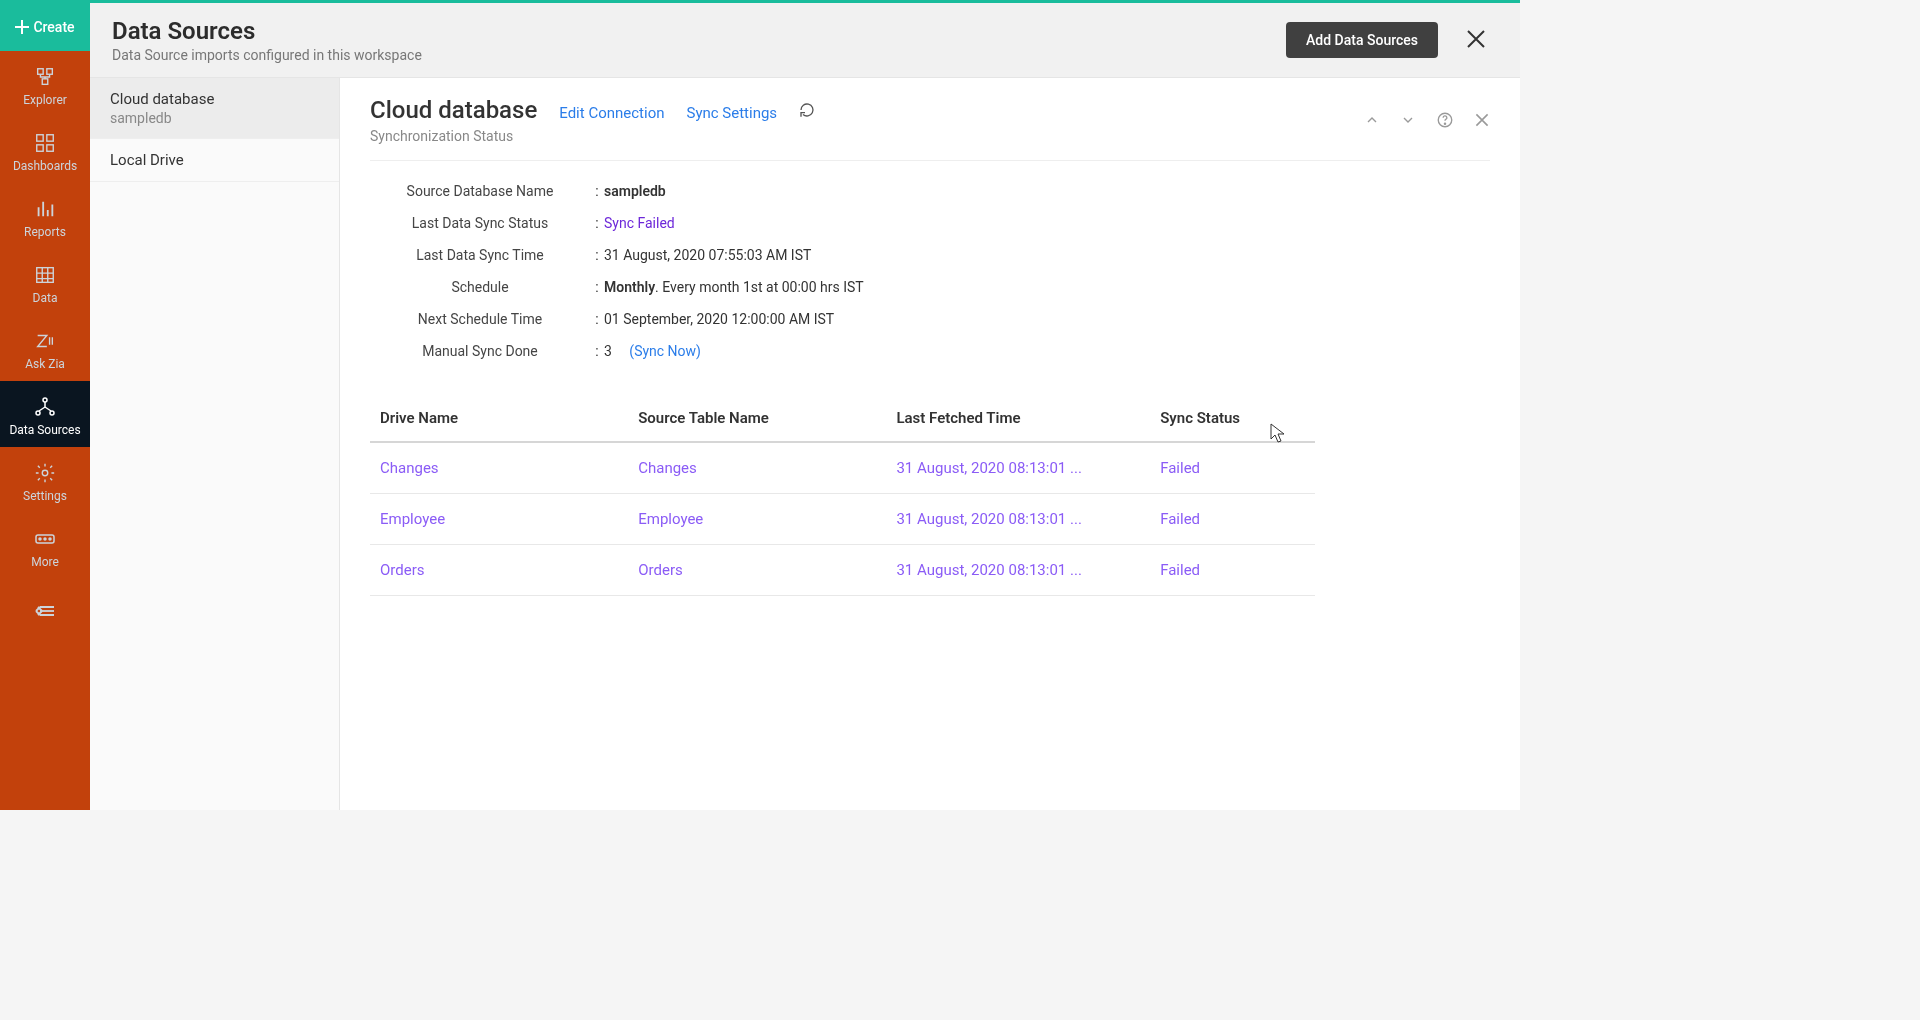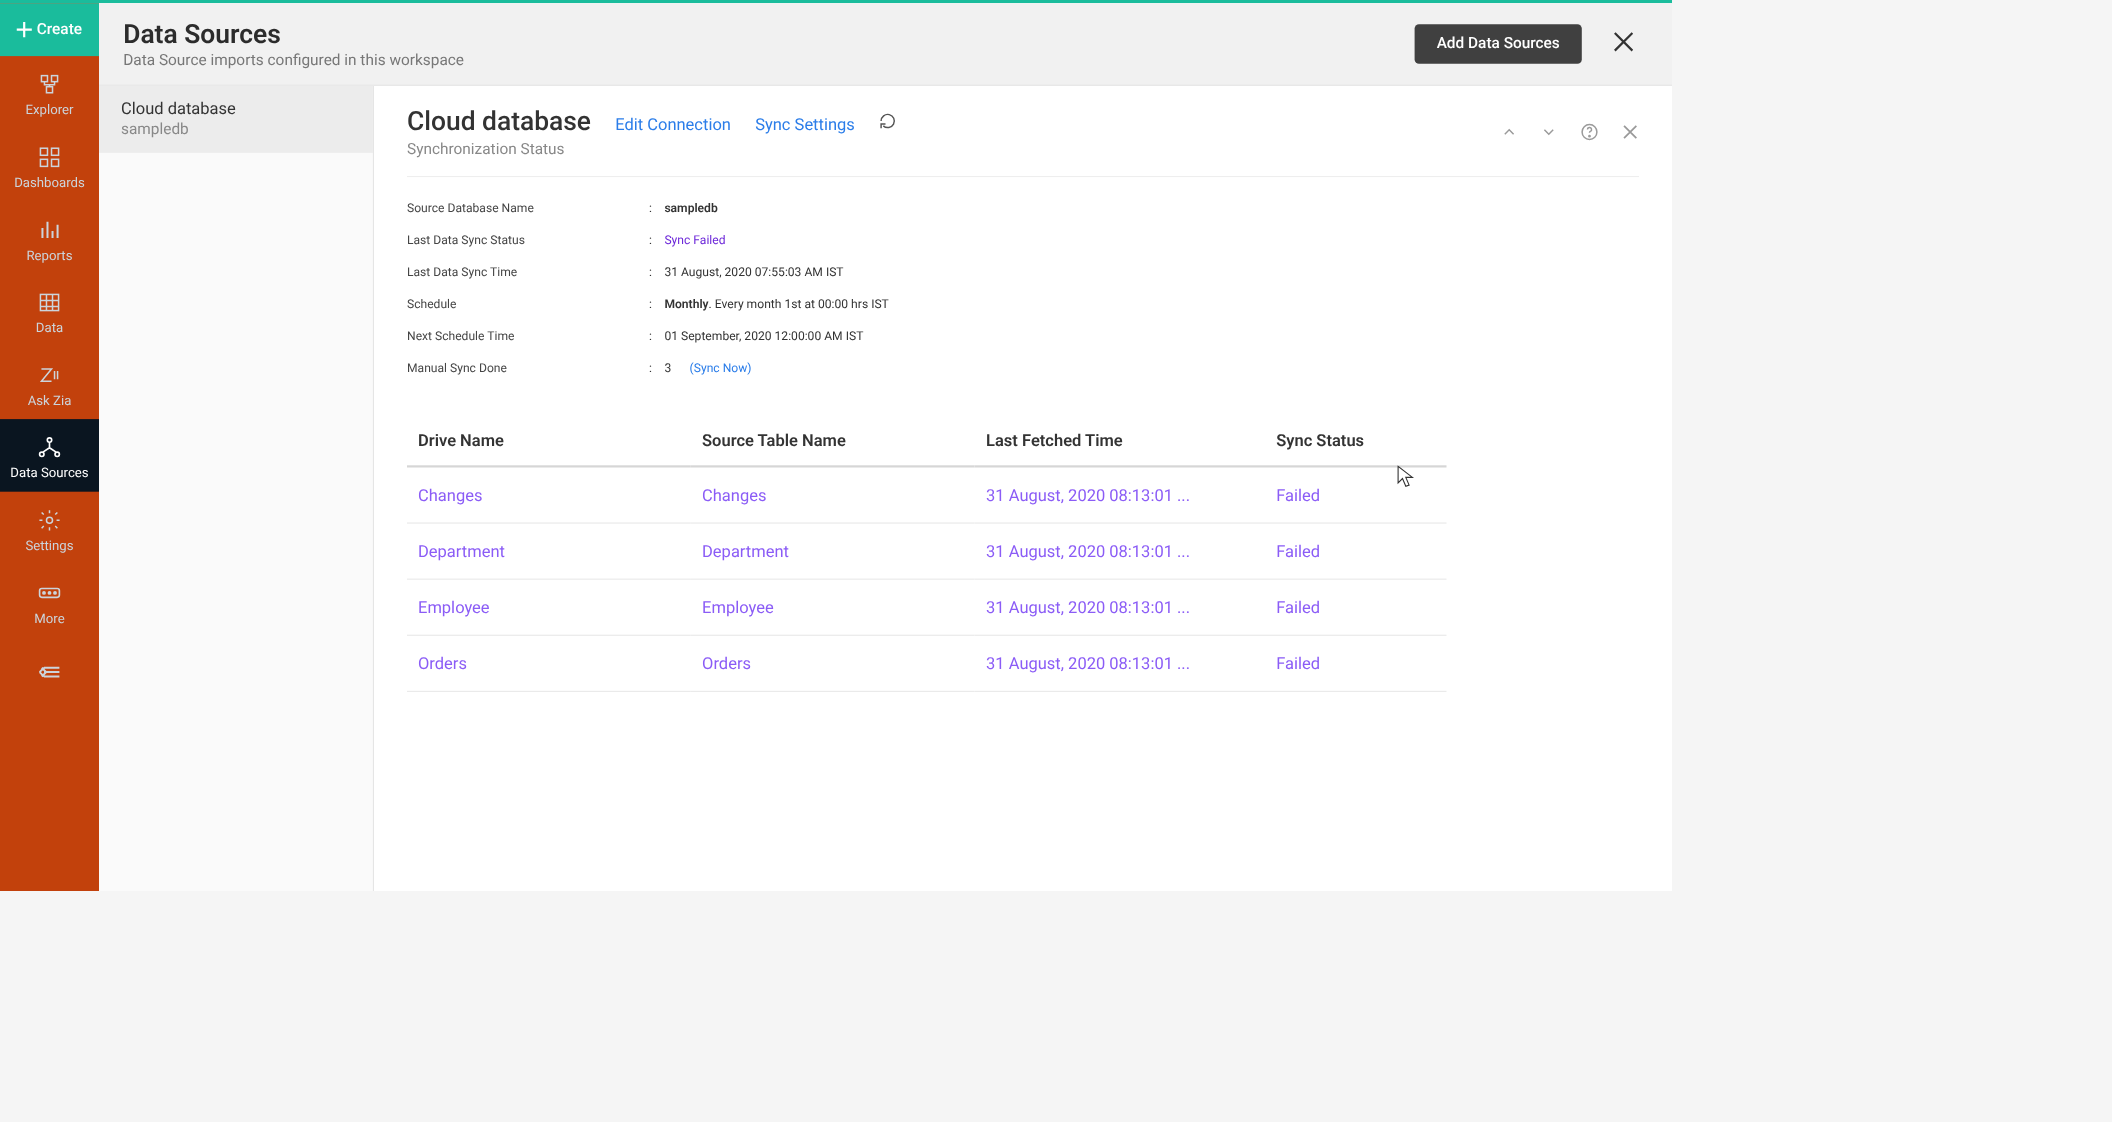--- a/index.html
+++ b/index.html
@@ -30,21 +30,21 @@
   .detail-header { display: flex; align-items: center; justify-content: space-between; padding-bottom: 6px; border-bottom: none; }
   .dh-left { display: flex; flex-direction: column; }
   .dh-title-row { display: flex; align-items: baseline; gap: 22px; }
   .dh-title { font-size: 24px; font-weight: 500; color: #333; }
   .dh-link { color: #2b7de9; font-size: 15px; cursor: pointer; }
   .dh-refresh { color: #555; font-size: 18px; cursor: pointer; }
   .dh-sub { font-size: 14px; color: #888; margin-top: 4px; }
   .dh-right { display: flex; align-items: center; gap: 20px; color: #9a9a9a; }
   .dh-icon { cursor: pointer; font-size: 18px; display:flex; align-items:center; }
   .detail-divider { height: 1px; background: #eee; margin: 10px 0 14px 0; }
-  .info-row { display: flex; padding: 8px 0; font-size: 11px; }
+  .info-row { display: flex; padding: 8px 0; font-size: 14px; text-align: center; }
   .info-label { width: 220px; color: #454545; }
   .info-colon { width: 14px; color: #333; }
   .info-val { color: #333; }
   .info-val .bold { font-weight: 600; }
   .info-val.error { color: #6d28d9; }
   .info-sync { color: #2b7de9; cursor: pointer; margin-left: 14px; }
   .tbl { width: 945px; border-collapse: collapse; margin-top: 28px; font-size: 15px; }
   .tbl th { text-align: left; font-weight: 600; color: #333; padding: 14px 10px; border-bottom: 2px solid #d6d6d6; }
   .tbl td { padding: 16px 10px; border-bottom: 1px solid #e8e8e8; color: #8b5cf6; }
   .tbl th:nth-child(1),.tbl td:nth-child(1){width:235px;}
@@ -169,20 +169,23 @@
         </div>
       </div>
     </div>
 
     <div class="content-row">
       <div class="source-list">
         <div class="src-item selected">
           <div class="src-item-title">Cloud database</div>
           <div class="src-item-sub">sampledb</div>
         </div>
+        <div class="src-item">
+          <div class="src-item-title">Local Drive</div>
+        </div>
       </div>
 
       <div class="detail">
         <div class="detail-header">
           <div class="dh-left">
             <div class="dh-title-row">
               <span class="dh-title">Cloud database</span>
               <span class="dh-link">Edit Connection</span>
               <span class="dh-link">Sync Settings</span>
               <span class="dh-refresh">
@@ -265,26 +268,20 @@
             </tr>
           </thead>
           <tbody id="tbl-body">
               <tr>
                 <td>Changes</td>
                 <td>Changes</td>
                 <td>31 August, 2020 08:13:01 ...</td>
                 <td>Failed</td>
               </tr>
               <tr>
-                <td>Department</td>
-                <td>Department</td>
-                <td>31 August, 2020 08:13:01 ...</td>
-                <td>Failed</td>
-              </tr>
-              <tr>
                 <td>Employee</td>
                 <td>Employee</td>
                 <td>31 August, 2020 08:13:01 ...</td>
                 <td>Failed</td>
               </tr>
               <tr>
                 <td>Orders</td>
                 <td>Orders</td>
                 <td>31 August, 2020 08:13:01 ...</td>
                 <td>Failed</td>

